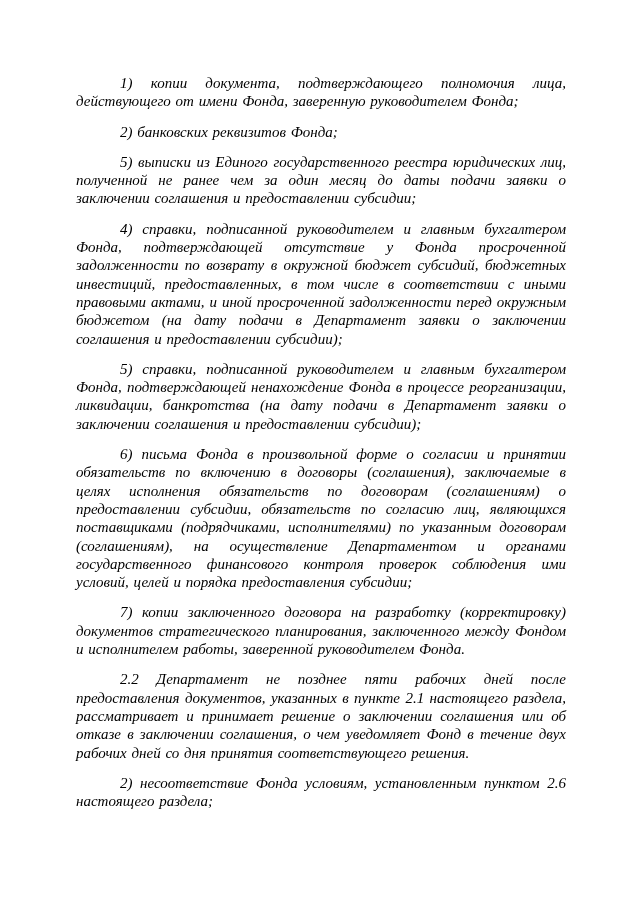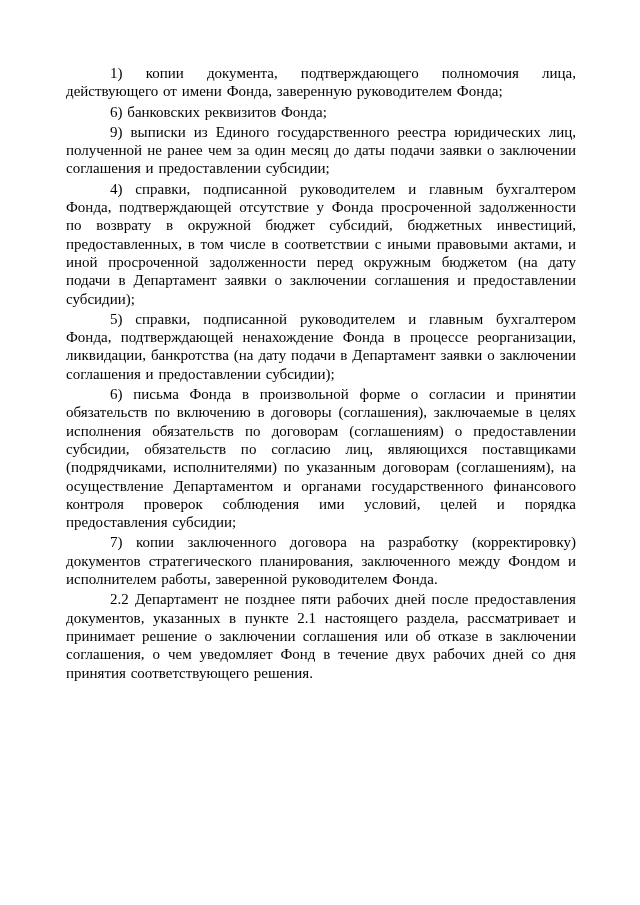--- a/index.html
+++ b/index.html
@@ -14,31 +14,33 @@
       box-sizing: border-box;
       background: #ffffff;
       padding: 62px 62px 20px 64px;
       font-family: "Liberation Serif", "DejaVu Serif", serif;
       font-size: 15px;
       line-height: 18.3px;
       color: #000000;
       overflow: hidden;
     }
     .para {
-      margin: 2px;
+      margin: 12px;
       text-align: justify;
       text-indent: 44px;
       word-spacing: 1px;
+      font-style: italic;
     }
   </style>
 </head>
 <body>
 
 <div class="page">
   <p class="para">1) копии документа, подтверждающего полномочия лица, действующего от имени Фонда, заверенную руководителем Фонда;</p>
-  <p class="para">6) банковских реквизитов Фонда;</p>
-  <p class="para">9) выписки из Единого государственного реестра юридических лиц, полученной не ранее чем за один месяц до даты подачи заявки о заключении соглашения и предоставлении субсидии;</p>
+  <p class="para">2) банковских реквизитов Фонда;</p>
+  <p class="para">5) выписки из Единого государственного реестра юридических лиц, полученной не ранее чем за один месяц до даты подачи заявки о заключении соглашения и предоставлении субсидии;</p>
   <p class="para">4) справки, подписанной руководителем и главным бухгалтером Фонда, подтверждающей отсутствие у Фонда просроченной задолженности по возврату в окружной бюджет субсидий, бюджетных инвестиций, предоставленных, в том числе в соответствии с иными правовыми актами, и иной просроченной задолженности перед окружным бюджетом (на дату подачи в Департамент заявки о заключении соглашения и предоставлении субсидии);</p>
   <p class="para">5) справки, подписанной руководителем и главным бухгалтером Фонда, подтверждающей ненахождение Фонда в процессе реорганизации, ликвидации, банкротства (на дату подачи в Департамент заявки о заключении соглашения и предоставлении субсидии);</p>
   <p class="para">6) письма Фонда в произвольной форме о согласии и принятии обязательств по включению в договоры (соглашения), заключаемые в целях исполнения обязательств по договорам (соглашениям) о предоставлении субсидии, обязательств по согласию лиц, являющихся поставщиками (подрядчиками, исполнителями) по указанным договорам (соглашениям), на осуществление Департаментом и органами государственного финансового контроля проверок соблюдения ими условий, целей и порядка предоставления субсидии;</p>
   <p class="para">7) копии заключенного договора на разработку (корректировку) документов стратегического планирования, заключенного между Фондом и исполнителем работы, заверенной руководителем Фонда.</p>
   <p class="para">2.2 Департамент не позднее пяти рабочих дней после предоставления документов, указанных в пункте 2.1 настоящего раздела, рассматривает и принимает решение о заключении соглашения или об отказе в заключении соглашения, о чем уведомляет Фонд в течение двух рабочих дней со дня принятия соответствующего решения.</p>
+  <p class="para">2) несоответствие Фонда условиям, установленным пунктом 2.6 настоящего раздела;</p>
 </div>
 
 </body></html>

